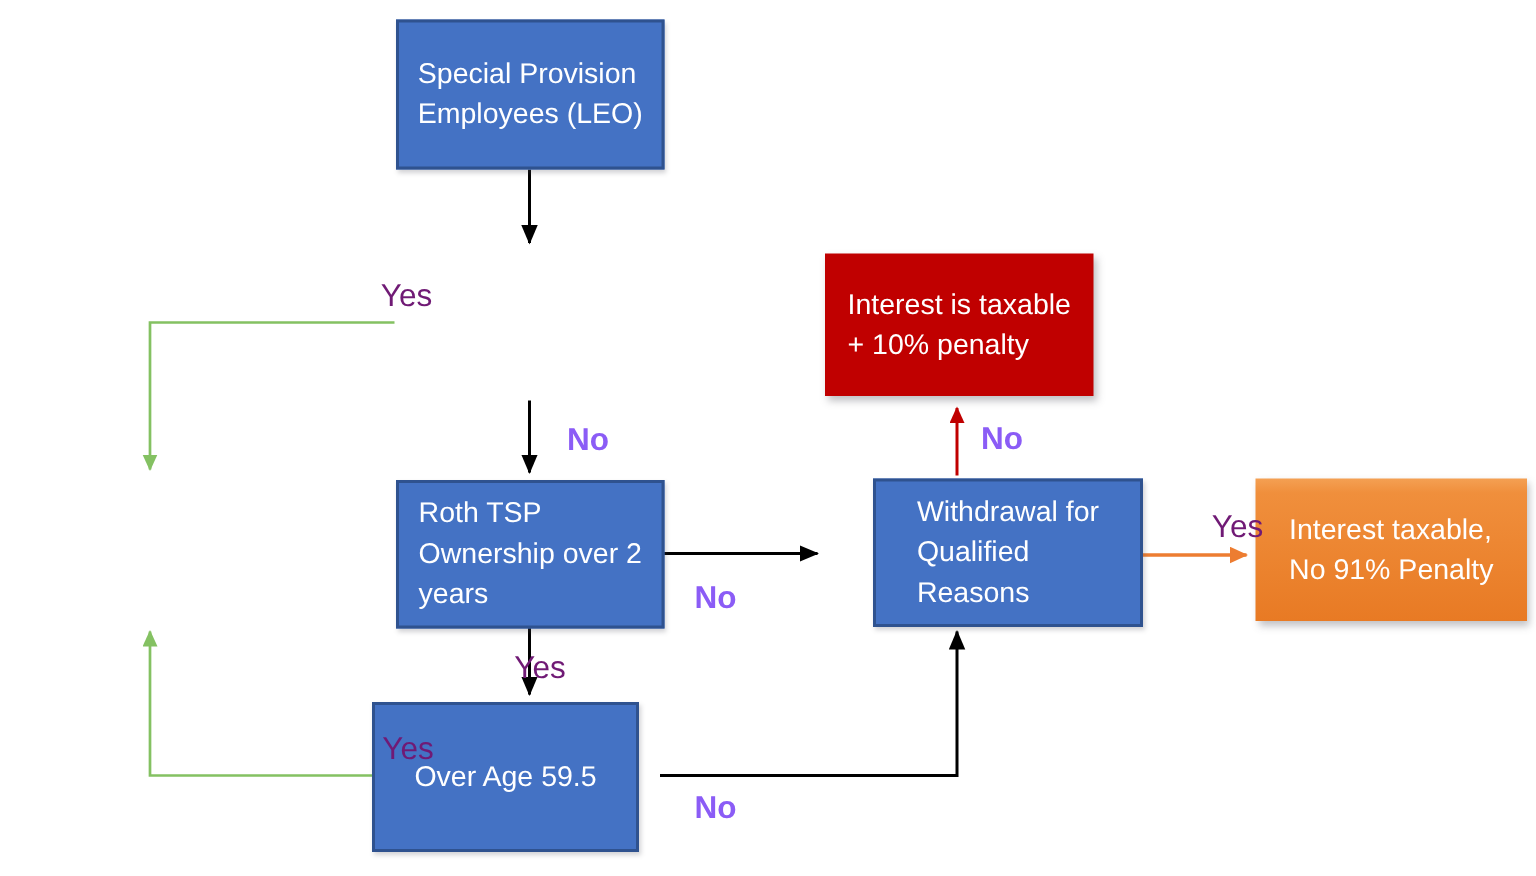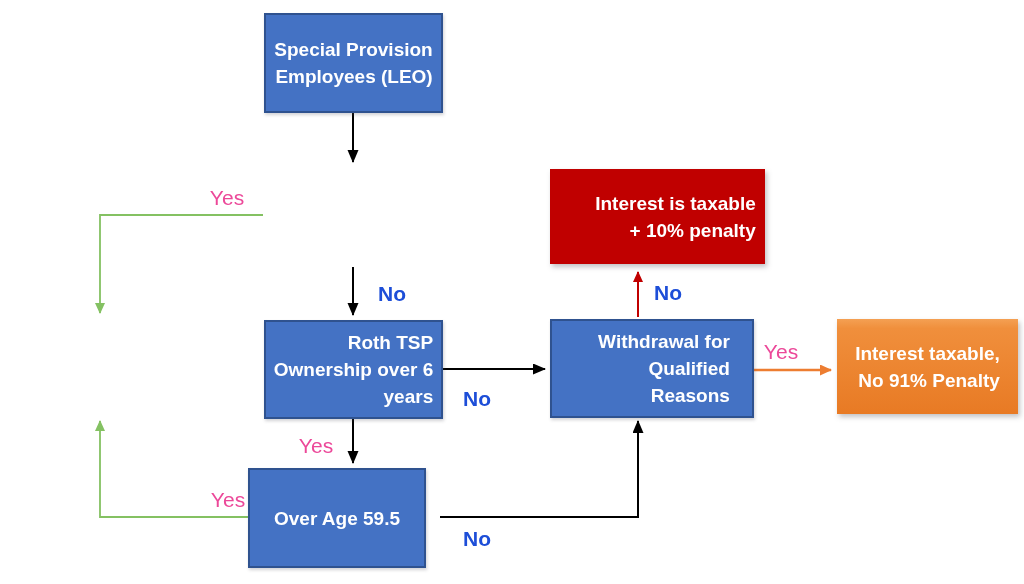--- a/index.html
+++ b/index.html
@@ -1,39 +1,39 @@
 <!DOCTYPE html>
 <html><head>
 <meta charset="utf-8">
 <style>
   html,body{margin:0;padding:0;background:#ffffff;}
   body{font-family:"Liberation Sans", sans-serif;}
   .canvas{position:relative;width:1024px;height:584px;background:#ffffff;overflow:hidden;}
   svg.edges{position:absolute;left:0;top:0;z-index:1;}
   .node{
     position:absolute;z-index:2;display:flex;align-items:center;justify-content:center;
-    text-align:right;color:#ffffff;font-size:19px;line-height:27px;white-space:pre-line;font-weight:bold;
+    text-align:left;color:#ffffff;font-size:19px;line-height:27px;white-space:pre-line;
   }
   .node.blue{background:#4472C4;border:2px solid #2F528F;box-shadow:1px 2px 3px rgba(80,80,90,.25);}
-  .node.red{background:#C00000;box-shadow:2px 3px 5px rgba(80,80,90,.35);padding-left:36px;}
+  .node.red{background:#C00000;box-shadow:2px 3px 5px rgba(80,80,90,.35);}
   .node.green{background:linear-gradient(180deg,#84c15c 0%,#74b44c 8%,#5f9c39 100%);box-shadow:2px 3px 5px rgba(80,80,90,.35);}
   .node.orange{background:linear-gradient(180deg,#f4a053 0%,#f08f3c 10%,#e87a24 100%);box-shadow:2px 3px 5px rgba(80,80,90,.35);}
 
   .n-special   {left:264px;top:13px; width:175px;height:96px;}
   .n-retired   {left:265px;top:167px;width:174px;height:96px;}
   .n-roth      {left:264px;top:320px;width:175px;height:95px;}
   .n-overage   {left:248px;top:468px;width:174px;height:96px;}
-  .n-withdrawal{left:550px;top:319px;width:176px;height:95px;padding-left:24px;}
+  .n-withdrawal{left:582px;top:319px;width:176px;height:95px;}
   .n-redbox    {left:550px;top:169px;width:179px;height:95px;}
   .n-greenbox  {left:10px; top:318px;width:178px;height:95px;}
   .n-orangebox {left:837px;top:319px;width:181px;height:95px;}
 
   .elabel{position:absolute;z-index:3;transform:translate(-50%,-50%);font-size:21px;font-weight:400;}
-  .elabel.yes{color:#ec4899;}
-  .elabel.no{color:#1d4ed8;font-weight:700;}
+  .elabel.yes{color:#701a75;margin-left:44px;}
+  .elabel.no{color:#8b5cf6;font-weight:700;}
   .l-retired-yes   {left:227px;top:198px;}
   .l-retired-no    {left:392px;top:294px;}
   .l-roth-no       {left:477px;top:399px;}
   .l-roth-yes      {left:316px;top:446px;}
   .l-overage-yes   {left:228px;top:500px;}
   .l-overage-no    {left:477px;top:539px;}
   .l-withdrawal-no {left:668px;top:293px;}
   .l-withdrawal-yes{left:781px;top:352px;}
 </style>
 </head>
@@ -63,21 +63,21 @@
     <path d="M353,417 L353,463" stroke="#000000" stroke-width="2" fill="none" marker-end="url(#ah-black)"></path>
     <path d="M262,517 L100,517 L100,421" stroke="#84C162" stroke-width="1.8" fill="none" marker-end="url(#ah-green)"></path>
     <path d="M440,517 L638,517 L638,421" stroke="#000000" stroke-width="2" fill="none" marker-end="url(#ah-black)"></path>
     <path d="M638,317 L638,272" stroke="#C00000" stroke-width="2" fill="none" marker-end="url(#ah-red)"></path>
     <path d="M728,370 L831,370" stroke="#ED7D31" stroke-width="2.4" fill="none" marker-end="url(#ah-orange)"></path>
   </svg>
 
   <div class="node blue n-special">Special Provision
 Employees (LEO)</div>
   <div class="node blue n-roth">Roth TSP
-Ownership over 6
+Ownership over 2
 years</div>
   <div class="node blue n-overage">Over Age 59.5</div>
   <div class="node blue n-withdrawal">Withdrawal for
 Qualified
 Reasons</div>
   <div class="node red n-redbox">Interest is taxable
 + 10% penalty</div>
   <div class="node orange n-orangebox">Interest taxable,
 No 91% Penalty</div>
 

